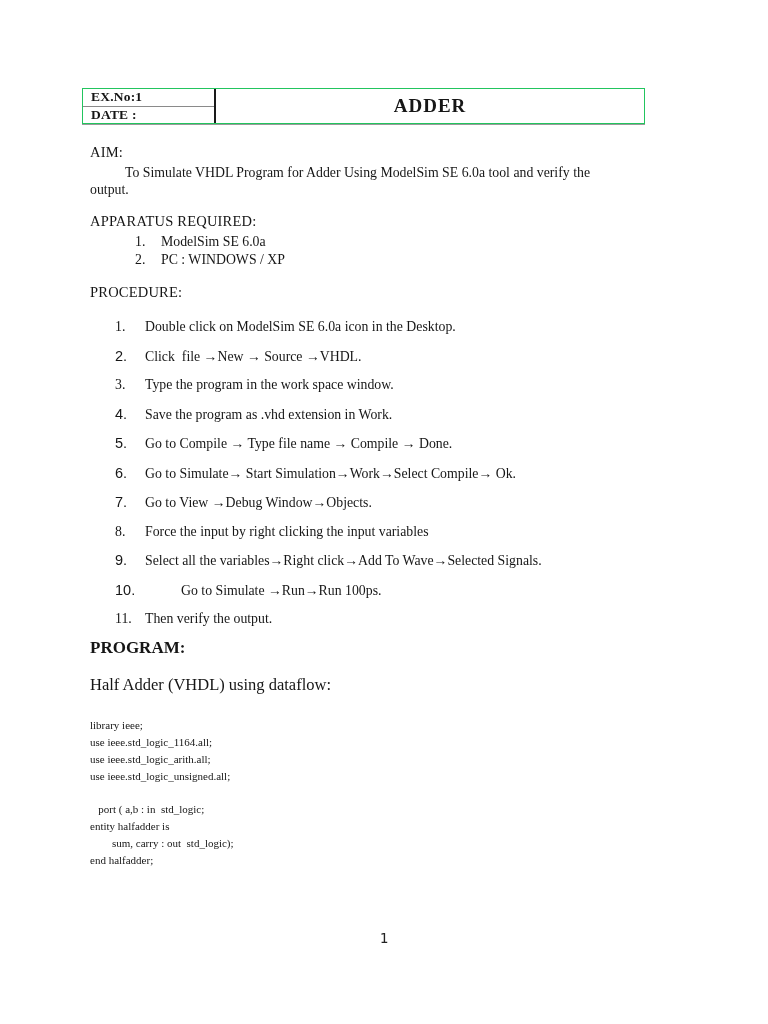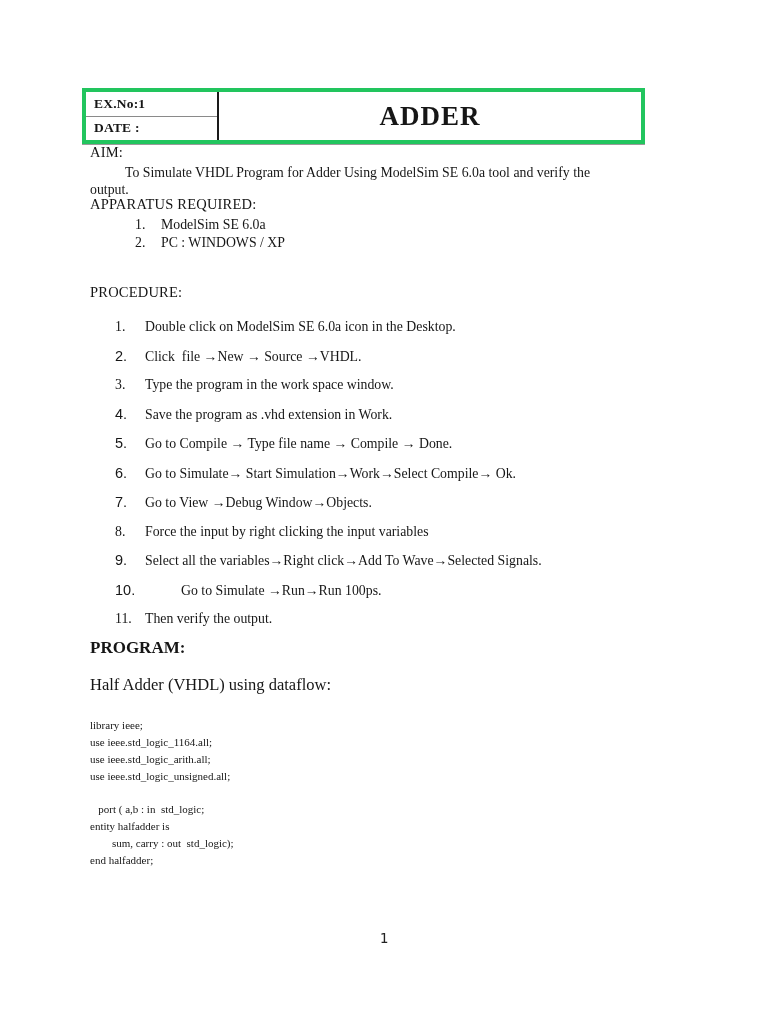--- a/index.html
+++ b/index.html
@@ -15,22 +15,22 @@
     position: absolute;
     top: 0; left: 0;
     width: 768px; height: 1024px;
     background: #ffffff;
   }
 
   
   .htable {
     position: absolute;
     left: 82px; top: 88px;
-    width: 563px; height: 56px;
-    border: 4px solid #22c55e;
+    width: 563px; height: 36px;
+    border: 1px solid #22c55e;
     display: flex;
     background: #fff;
     box-shadow: 0 1px 0 #9a9a9a;
   }
   .htable-left {
     width: 133px;
     border-right: 2px solid #1a1a1a;
     display: flex;
     flex-direction: column;
   }
@@ -45,37 +45,37 @@
   }
   .htable-left .cell:first-child { border-bottom: 1.5px solid #8a8a8a; }
   .htable-right {
     flex: 1;
     display: flex;
     align-items: center;
     justify-content: center;
   }
   .doc-title {
     font-weight: bold;
-    font-size: 27px;
+    font-size: 19px;
     letter-spacing: 1px;
   }
 
   
   .section-heading {
     font-weight: normal;
     font-size: 14.5px;
     letter-spacing: 0.2px;
   }
   .body-text { font-size: 13.8px; white-space: pre; }
 
   .aim-block { position: absolute; left: 90px; top: 144px; width: 590px; }
   .aim-line1 { margin-top: 4px; padding-left: 35px; }
   .aim-line2 { margin-top: 1px; }
 
-  .apparatus-block { position: absolute; left: 90px; top: 196px; }
+  .apparatus-block { position: absolute; left: 90px; top: 213px; }
   .apparatus-items { margin-top: 4px; }
   .apparatus-item { display: flex; margin-top: 2px; padding-left: 45px; font-size: 13.8px; }
   .apparatus-item .num { width: 26px; }
 
   .procedure-block { position: absolute; left: 90px; top: 284px; }
   .procedure-steps { margin-top: 18px; }
   .step { display: flex; align-items: baseline; margin-bottom: 12.5px; padding-left: 25px; font-size: 13.8px; }
   .step .num { min-width: 30px; }
   .step .num.sans { font-family: "Liberation Sans", sans-serif; font-size: 14.5px; }
   .step .num.widegap { min-width: 66px; }

